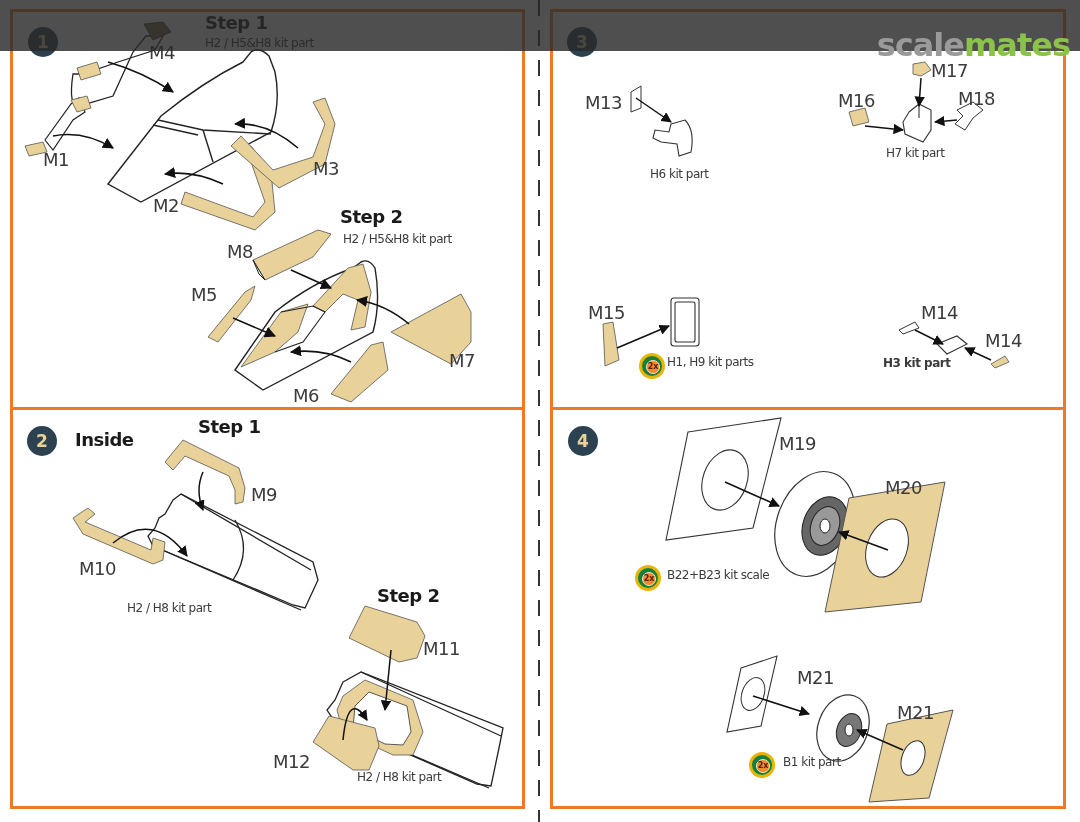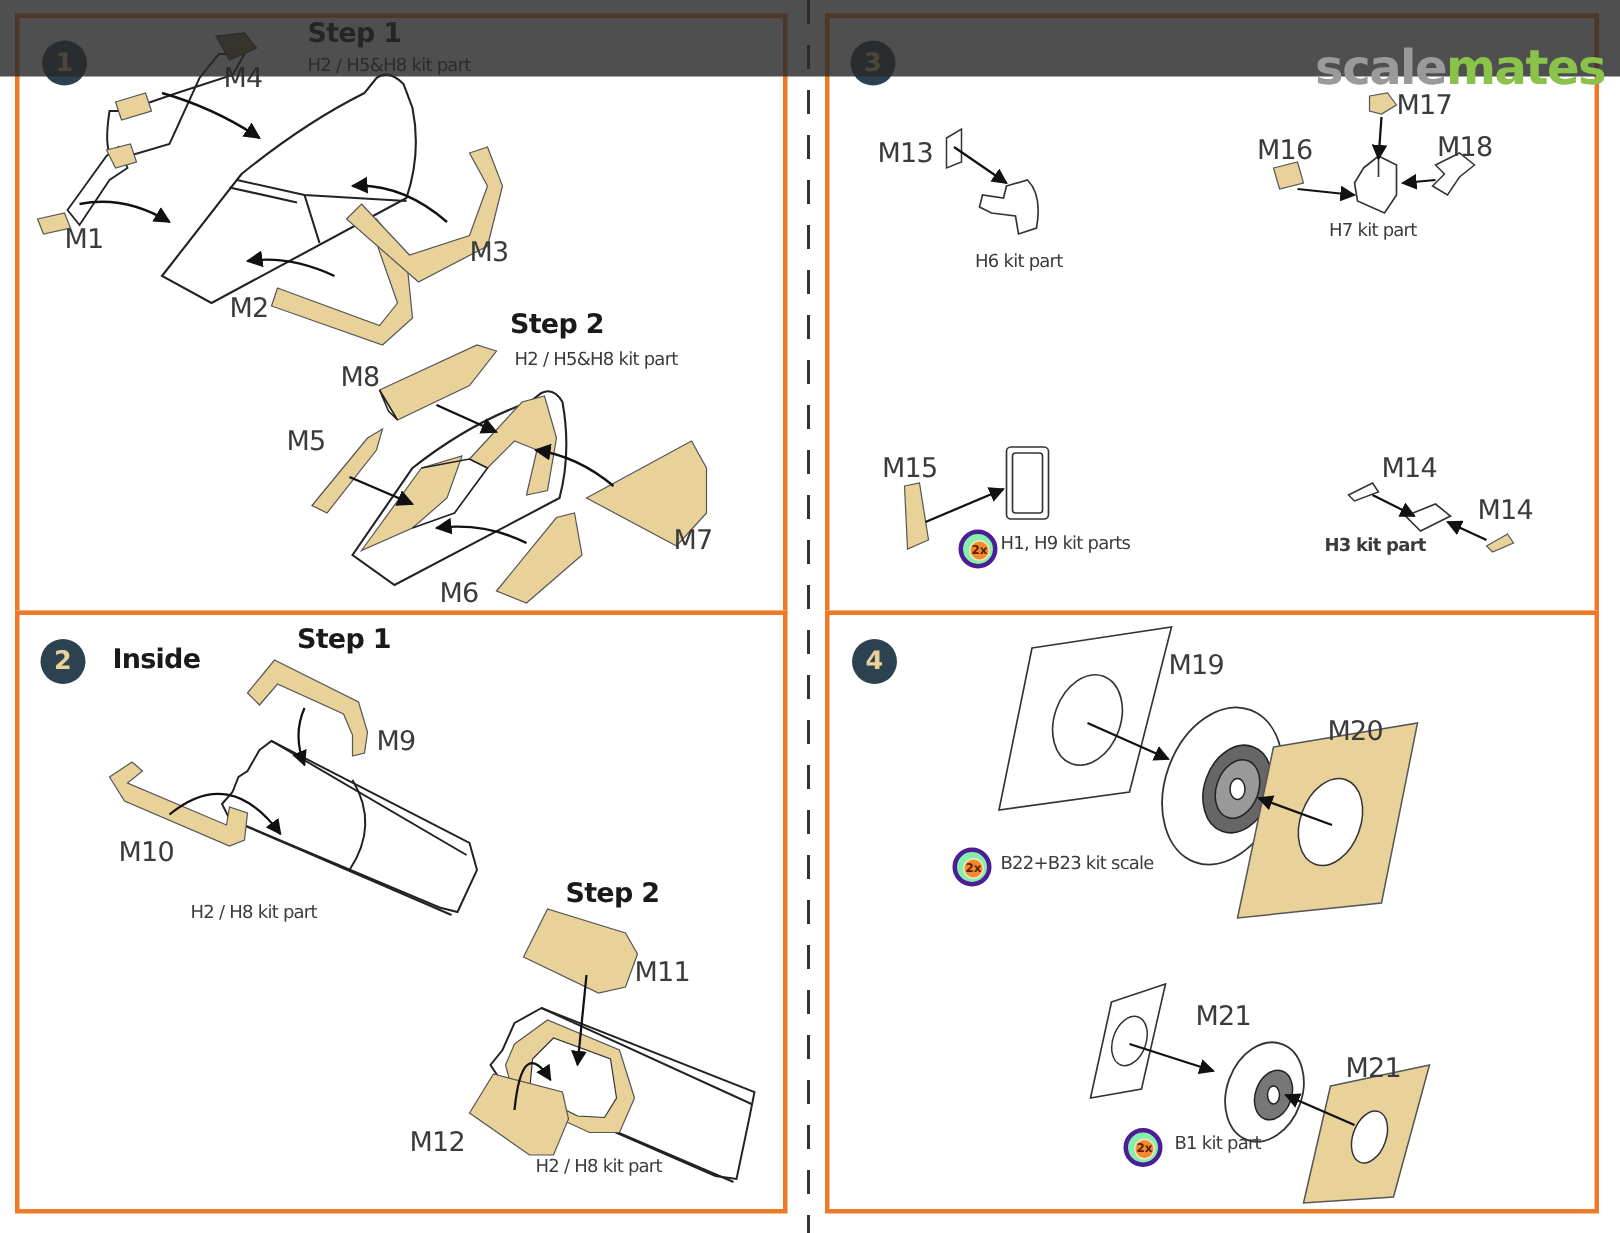--- a/index.html
+++ b/index.html
@@ -26,21 +26,21 @@
     background: #2d4251; color: #e9d29a; font-weight: bold; font-size: 17px;
     text-align: center; line-height: 30px;
     font-family: "DejaVu Sans", sans-serif;
   }
   .lbl { position: absolute; font-size: 18px; color: #3b3b3b; white-space: nowrap; font-family: "DejaVu Sans", sans-serif; letter-spacing: -0.5px; }
   .step { position: absolute; font-size: 18px; font-weight: bold; color: #1a1a1a; white-space: nowrap; letter-spacing: -0.5px; }
   .sub { position: absolute; font-size: 12px; color: #3b3b3b; white-space: nowrap; letter-spacing: -0.5px; }
   svg.art { position: absolute; left: 0; top: 0; overflow: visible; }
   .rot-icon {
     position: absolute; width: 26px; height: 26px; border-radius: 50%;
-    background: #86efac; box-sizing: border-box; border: 3px solid #4c1d95;
+    background: #15803d; box-sizing: border-box; border: 3px solid #eab308;
   }
   .rot-icon .inner {
     position: absolute; left: 4px; top: 4px; width: 12px; height: 12px; border-radius: 50%;
     background: #f08a2c; border: 1px solid #fbe3c4; color: #5a1d00; font-size: 8px; font-weight: bold;
     text-align: center; line-height: 12px;
   }
   .topbar {
     position: absolute; left: 0; top: 0; width: 1080px; height: 51px;
     background: rgba(40,40,40,0.82);
   }

